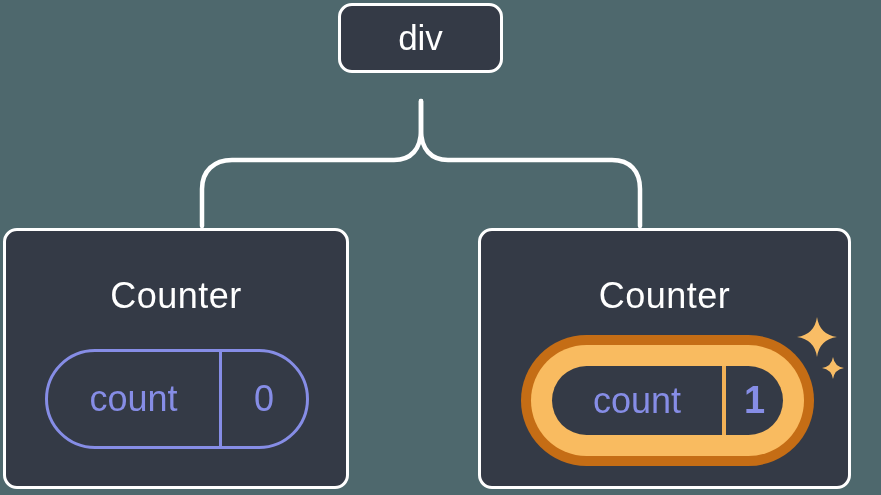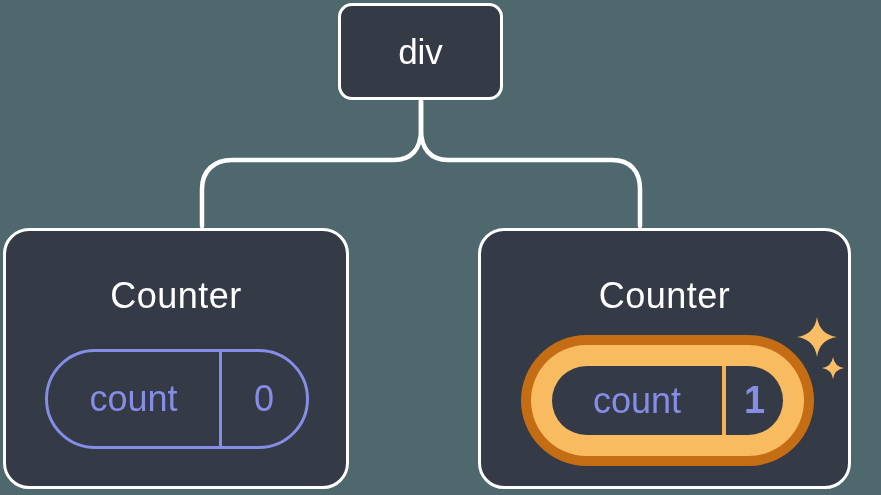--- a/index.html
+++ b/index.html
@@ -20,39 +20,39 @@
     top: 0;
     width: 881px;
     height: 495px;
     pointer-events: none;
   }
   .node-root {
     position: absolute;
     left: 338px;
     top: 3px;
     width: 165px;
-    height: 97px;
+    height: 70px;
     box-sizing: border-box;
     background: var(--node-fill, #343a46);
     border: 3.5px solid var(--node-border, #ffffff);
     border-radius: 14px;
     display: flex;
     align-items: center;
     justify-content: center;
     color: #ffffff;
     font-size: 35px;
   }
   .card {
     position: absolute;
     top: 228px;
     height: 261px;
     box-sizing: border-box;
     background: var(--node-fill, #343a46);
     border: 3.5px solid var(--node-border, #ffffff);
-    border-radius: 26px;
+    border-radius: 14px;
   }
   .card-left  { left: 3px;   width: 346px; }
   .card-right { left: 478px; width: 373px; }
   .card-title {
     position: absolute;
     top: 44px;
     left: 0;
     width: 100%;
     text-align: center;
     color: #ffffff;

